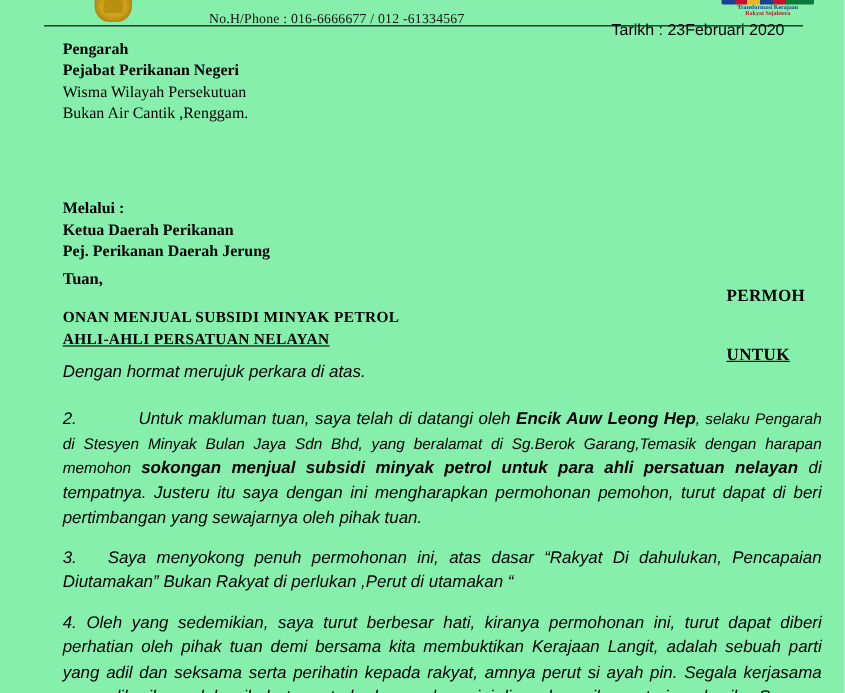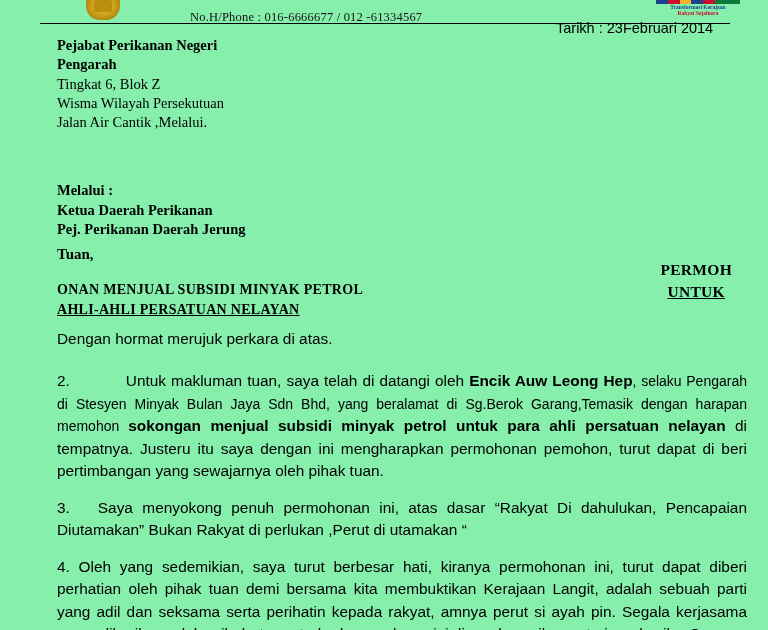--- a/index.html
+++ b/index.html
@@ -166,48 +166,50 @@
     letter-spacing: 0.3px;
     white-space: nowrap;
   }
   .subject .ln.under {
     text-decoration: underline;
   }
   .subject-right {
     position: absolute;
     right: 36px;
     top: 259px;
-    text-align: center;
+    text-align: left;
     line-height: 1.45;
   }
   .subject-right .ln {
     font-family: "Liberation Serif", serif;
     font-size: 15.5px;
     font-weight: bold;
     letter-spacing: 0.3px;
     white-space: nowrap;
   }
   .subject-right .ln.under {
     text-decoration: underline;
+    margin-top: 31px;
   }
 
   
   .body-text {
     position: absolute;
     left: 57px;
     top: 328px;
     width: 690px;
   }
   .para {
     font-family: "Liberation Sans", sans-serif;
     font-size: 15.4px;
     line-height: 1.46;
     text-align: justify;
     margin: 0 0 14px 0;
     color: #000;
+    font-style: italic;
   }
   .para.p1 { margin-bottom: 20px; }
   .para b { font-weight: bold; }
   .para .small-inline { font-size: 14px; }
   .indent { display: inline-block; width: 56px; }
   .indent-sm { display: inline-block; width: 28px; }
 </style>
 </head>
 <body>
 
@@ -217,28 +219,27 @@
     <div class="crest"></div>
     <div class="head-rule"></div>
     <div class="head-contact">No.H/Phone : 016-6666677 / 012 -61334567</div>
     <div class="gov-logo">
       <span class="bars"></span>
       <span class="l1">Transformasi Kerajaan</span>
       <span class="l2">Rakyat Sejahtera</span>
     </div>
   </div>
 
-  <div class="date-line">Tarikh : 23Februari 2014</div>
+  <div class="date-line">Tarikh : 23Februari 2020</div>
 
   <div class="addressee">
+    <div class="b">Pengarah</div>
     <div class="b">Pejabat Perikanan Negeri</div>
-    <div class="b">Pengarah</div>
-    <div>Tingkat 6, Blok Z</div>
     <div>Wisma  Wilayah Persekutuan</div>
-    <div>Jalan Air Cantik ,Melalui.</div>
+    <div>Bukan Air Cantik ,Renggam.</div>
   </div>
 
   <div class="melalui">
     <div>Melalui :</div>
     <div>Ketua Daerah Perikanan</div>
     <div>Pej. Perikanan Daerah Jerung</div>
   </div>
 
   <div class="salutation">Tuan,</div>
 

